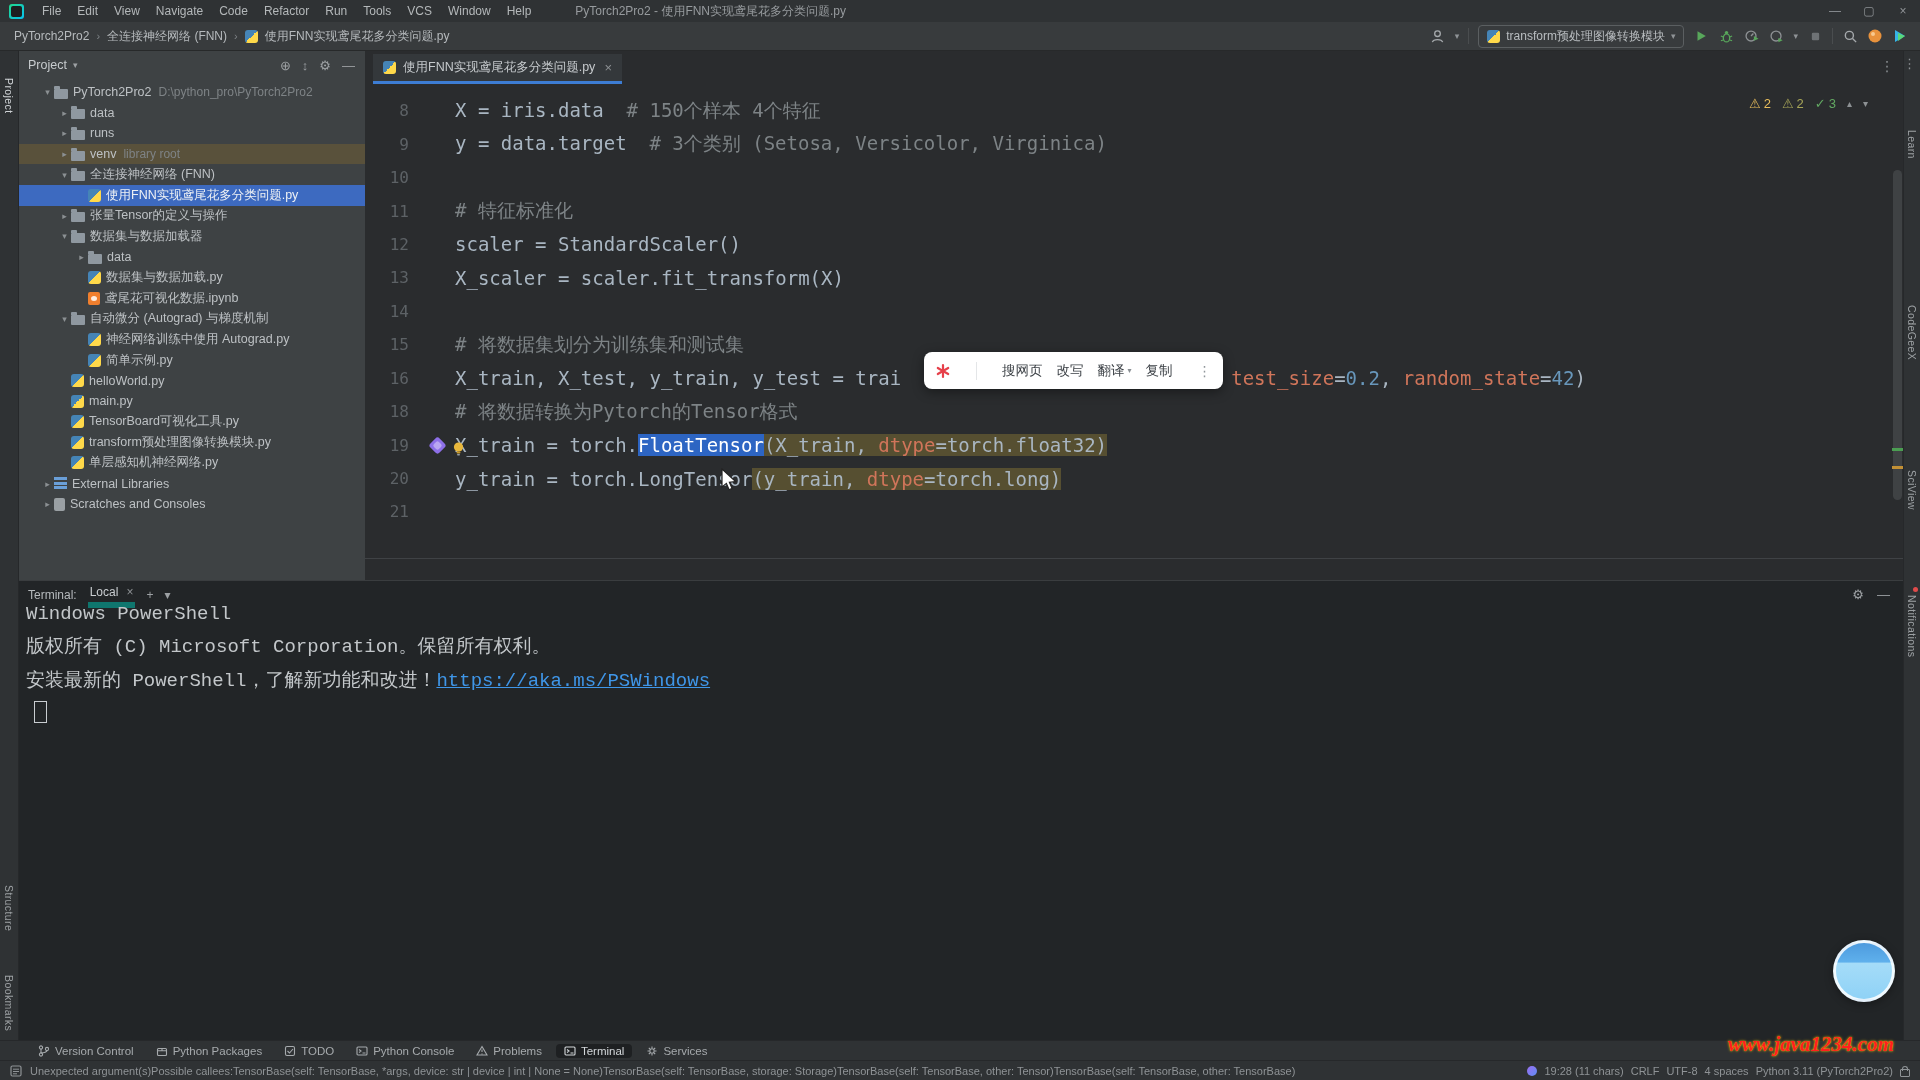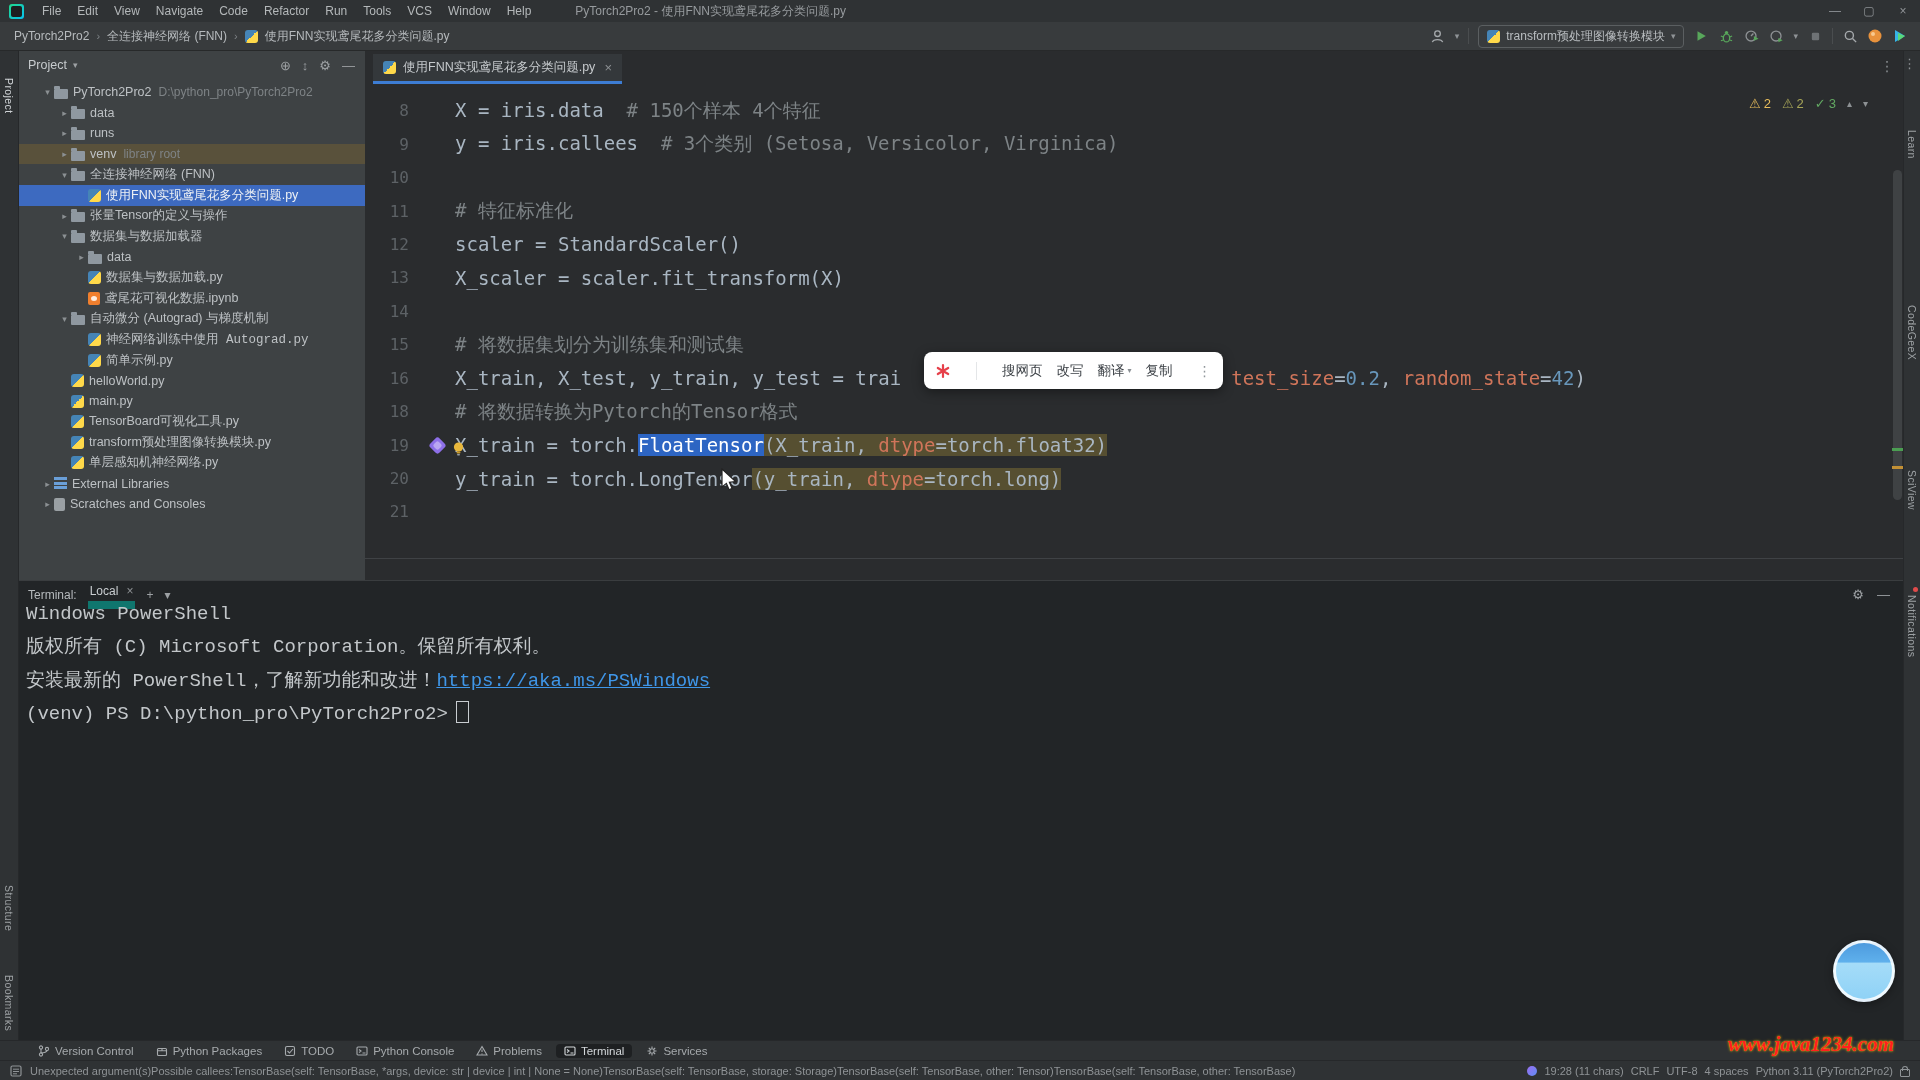--- a/index.html
+++ b/index.html
@@ -91,21 +91,21 @@
   #popup{position:absolute;left:924px;top:352px;height:37px;background:#ffffff;border-radius:8px;display:flex;align-items:center;gap:25px;padding:0 11px;box-shadow:0 3px 12px rgba(0,0,0,.4);z-index:10;font-size:13.5px;color:#3c4146}
   .pdivider{width:1px;height:18px;background:#e4e6e8}
   .pitem{white-space:nowrap;display:flex;align-items:center;gap:3px}
   .pdd{font-size:8px;color:#8a8f94}
   .pmore{color:#90969b;font-size:14px}
 
   
   #terminal{position:absolute;left:18px;top:580px;right:16px;height:460px;background:#222527;border-top:1px solid #3a3d3f}
   #thead{height:27px;display:flex;align-items:center;gap:11px;padding:0 10px;font-size:12px;color:#aeb2b5}
   #ttablabel{color:#b6babd}
-  #ttab{display:flex;align-items:center;gap:6px;border-bottom:8px solid #0f766e;padding:3px 2px;color:#c9cdd0}
+  #ttab{display:flex;align-items:center;gap:6px;border-bottom:6px solid #0f766e;padding:3px 2px;color:#c9cdd0}
   #ttab .tabclose{font-size:12px}
   .thico{color:#9da1a4}
   #theadr{margin-left:auto;display:flex;gap:13px;color:#9da1a4;font-size:13px;padding-right:4px}
   #tlines{position:absolute;left:0;top:17px;right:0;padding-left:8px;font-family:Liberation Mono, monospace;font-size:19px;line-height:33.4px;color:#c3c7ca}
   .trmline{white-space:pre}
   .tlink{color:#3f96e8;text-decoration:underline}
   .tcursor{display:inline-block;width:11px;height:20px;border:1.5px solid #c9cdd1;vertical-align:-4px;margin-left:8px}
   #badge{position:absolute;left:1815px;top:359px;width:56px;height:56px;border-radius:50%;border:3px solid rgba(255,255,255,.85);background:linear-gradient(180deg,#4d9bde 0%,#5fb0ec 34%,#a5dcf8 36%,#8fd2f6 100%);box-shadow:0 2px 8px rgba(0,0,0,.35);z-index:11}
 
   
@@ -307,21 +307,21 @@
         <div class="trow " style="padding-left: 57px;">
           <span class="arrow"></span>
           <span class="fic ipynb"></span>
           <span class="tlabel">鸢尾花可视化数据.ipynb</span>
         </div>
         <div class="trow " style="padding-left: 40px;">
           <span class="arrow">▾</span>
           <span class="fic folder"></span>
           <span class="tlabel">自动微分 (Autograd) 与梯度机制</span>
         </div>
-        <div class="trow " style="padding-left: 57px; font-family: Liberation Mono, monospace;">
+        <div class="trow " style="padding-left: 57px;">
           <span class="arrow"></span>
           <span class="fic pyfile"></span>
           <span class="tlabel">神经网络训练中使用 Autograd.py</span>
         </div>
         <div class="trow " style="padding-left: 57px;">
           <span class="arrow"></span>
           <span class="fic pyfile"></span>
           <span class="tlabel">简单示例.py</span>
         </div>
         <div class="trow " style="padding-left: 40px;">
@@ -389,21 +389,21 @@
     </div>
     <div id="code">
         <div class="cl">
           <span class="ln">8</span>
           <span class="gic"></span>
           <span class="lt"><span class="c">X = iris.data</span><span class="m">  # 150个样本 4个特征</span></span>
         </div>
         <div class="cl">
           <span class="ln">9</span>
           <span class="gic"></span>
-          <span class="lt"><span class="c">y = iris.callees</span><span class="m">  # 3个类别 (</span><span class="mu">Setosa</span><span class="m">, </span><span class="mu">Versicolor</span><span class="m">, </span><span class="mu">Virginica</span><span class="m">)</span></span>
+          <span class="lt"><span class="c">y = data.target</span><span class="m">  # 3个类别 (</span><span class="mu">Setosa</span><span class="m">, </span><span class="mu">Versicolor</span><span class="m">, </span><span class="mu">Virginica</span><span class="m">)</span></span>
         </div>
         <div class="cl">
           <span class="ln">10</span>
           <span class="gic"></span>
           <span class="lt"></span>
         </div>
         <div class="cl">
           <span class="ln">11</span>
           <span class="gic"></span>
           <span class="lt"><span class="m"># 特征标准化</span></span>
@@ -509,21 +509,21 @@
         <span>⚙</span>
         <span>—</span>
       </span>
     </div>
     <div id="tlines">
         <div class="trmline"><span>Windows PowerShell</span></div>
         <div class="trmline"><span>版权所有 (C) Microsoft Corporation。保留所有权利。</span></div>
         <div class="trmline"><span></span></div>
         <div class="trmline"><span>安装最新的 PowerShell，了解新功能和改进！</span><span class="tlink">https://aka.ms/PSWindows</span></div>
         <div class="trmline"><span></span></div>
-        <div class="trmline"><span>(venv) PS D:\python_pro\PyTorch2Pro2&gt;</span><span class="tcursor"></span></div>
+        <div class="trmline"><span class="tcursor"></span></div>
       </div>
     <div id="badge"></div>
   </div>
 
   <div id="rstripe">
       <div class="vlabel" style="top: 80px;">Learn</div>
       <div class="vlabel" style="top: 255px;">CodeGeeX</div>
       <div class="vlabel" style="top: 420px;">SciView</div>
       <div class="vlabel" style="top: 545px;">Notifications<span class="ndot" style="left: 7px; top: -8px;"></span></div>
     </div>

